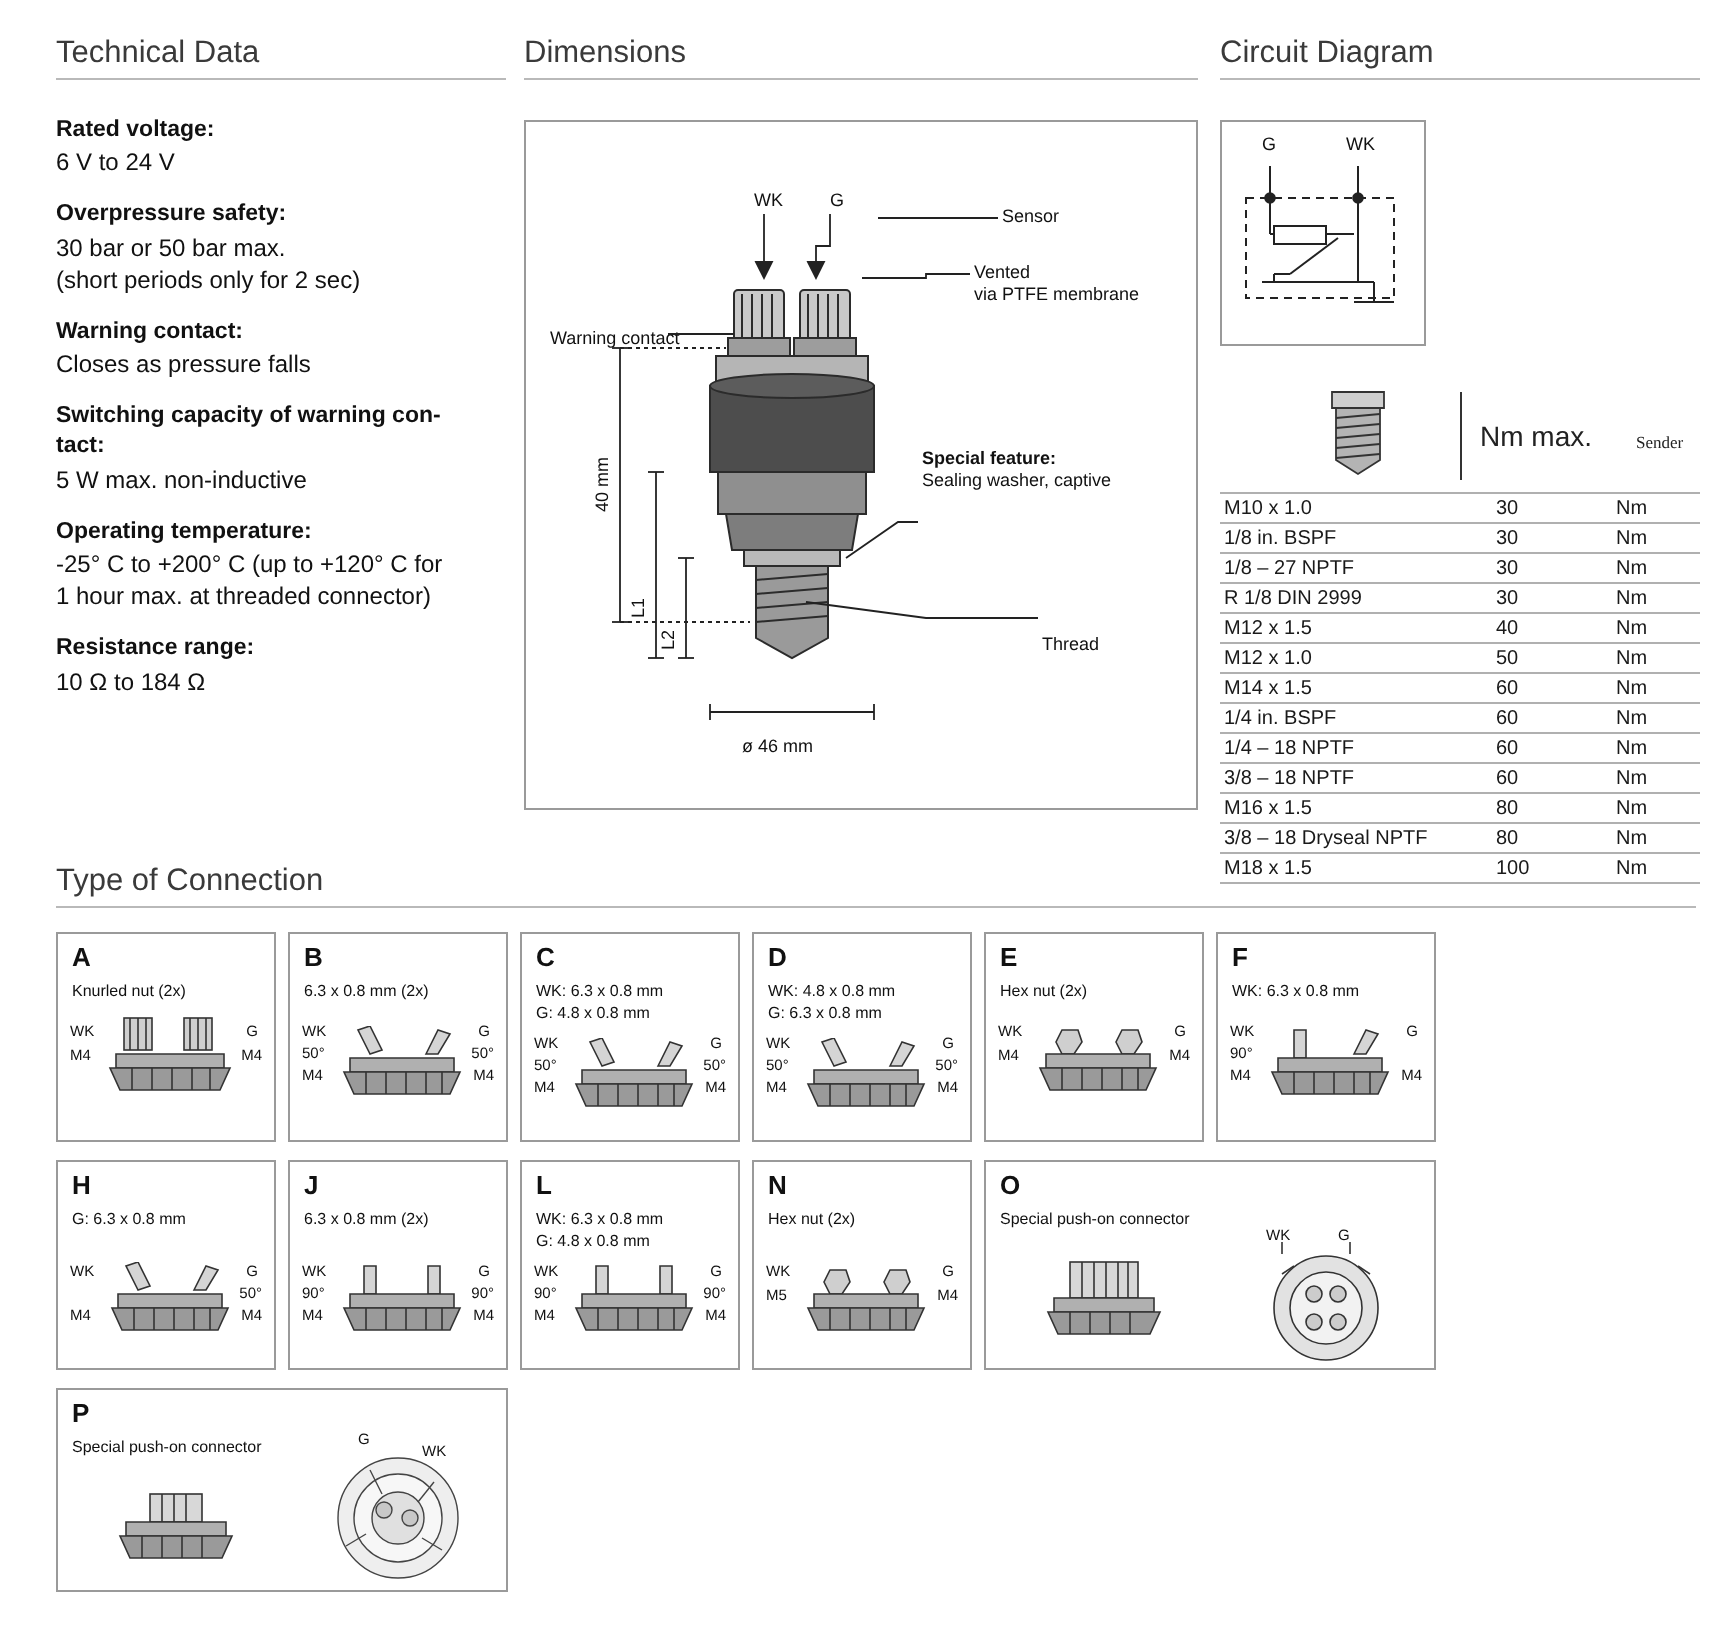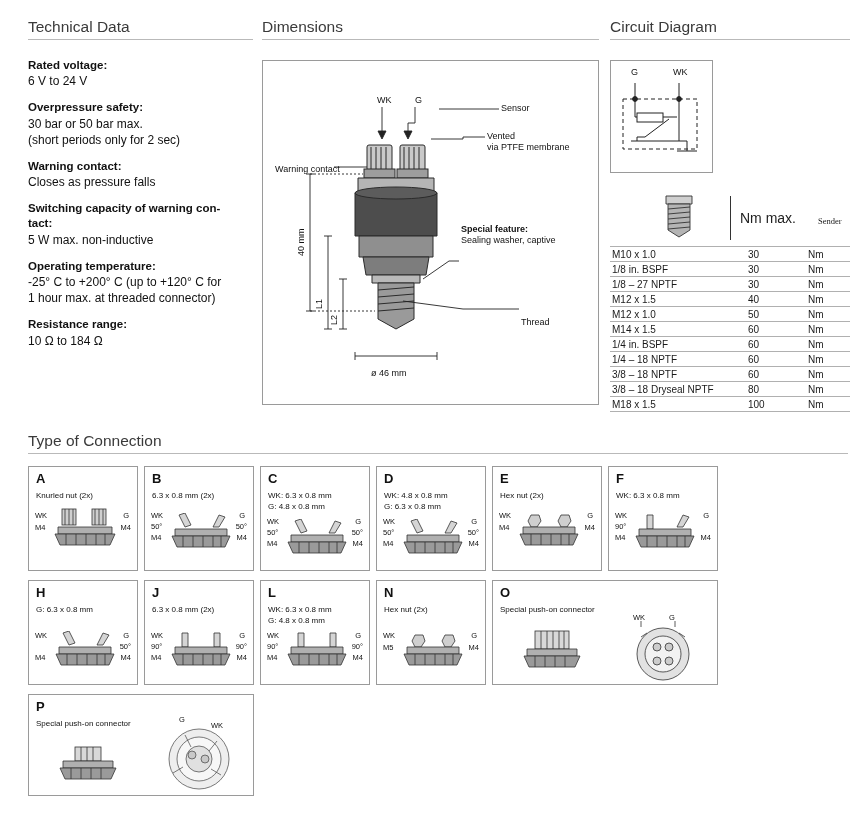--- a/index.html
+++ b/index.html
@@ -276,20 +276,25 @@
             <td class="c1">1/8 in. BSPF</td>
             <td class="c2">30</td>
             <td class="c3">Nm</td>
           </tr>
         <tr>
             <td class="c1">1/8 – 27 NPTF</td>
             <td class="c2">30</td>
             <td class="c3">Nm</td>
           </tr>
         <tr>
+            <td class="c1">R 1/8 DIN 2999</td>
+            <td class="c2">30</td>
+            <td class="c3">Nm</td>
+          </tr>
+        <tr>
             <td class="c1">M12 x 1.5</td>
             <td class="c2">40</td>
             <td class="c3">Nm</td>
           </tr>
         <tr>
             <td class="c1">M12 x 1.0</td>
             <td class="c2">50</td>
             <td class="c3">Nm</td>
           </tr>
         <tr>
@@ -303,20 +308,25 @@
             <td class="c3">Nm</td>
           </tr>
         <tr>
             <td class="c1">1/4 – 18 NPTF</td>
             <td class="c2">60</td>
             <td class="c3">Nm</td>
           </tr>
         <tr>
             <td class="c1">3/8 – 18 NPTF</td>
             <td class="c2">60</td>
+            <td class="c3">Nm</td>
+          </tr>
+        <tr>
+            <td class="c1">M16 x 1.5</td>
+            <td class="c2">80</td>
             <td class="c3">Nm</td>
           </tr>
         <tr>
             <td class="c1">3/8 – 18 Dryseal NPTF</td>
             <td class="c2">80</td>
             <td class="c3">Nm</td>
           </tr>
         <tr>
             <td class="c1">M18 x 1.5</td>
             <td class="c2">100</td>

